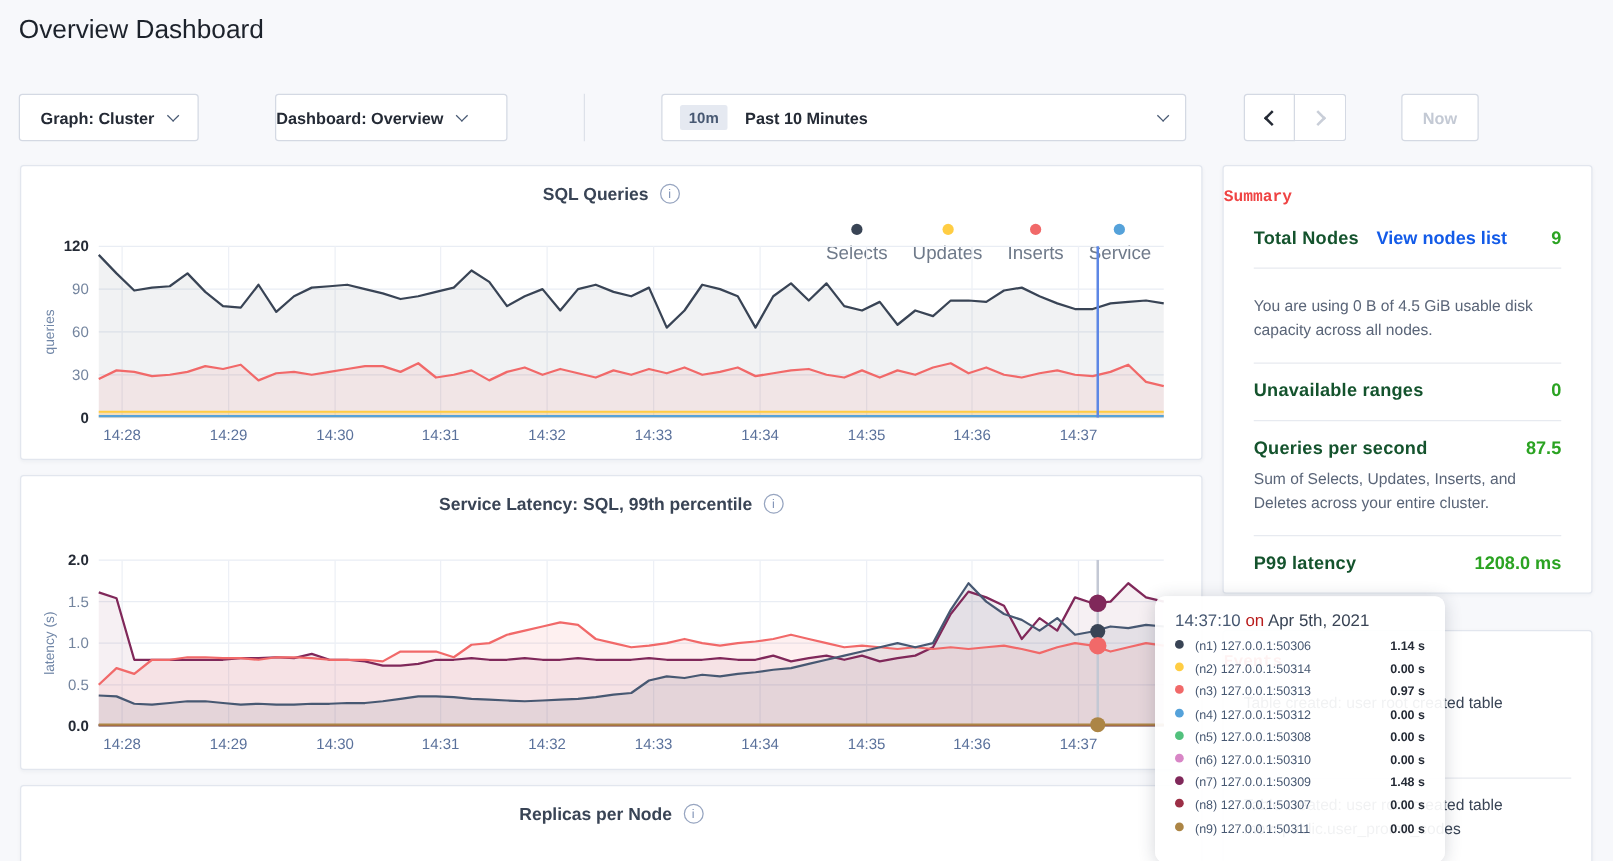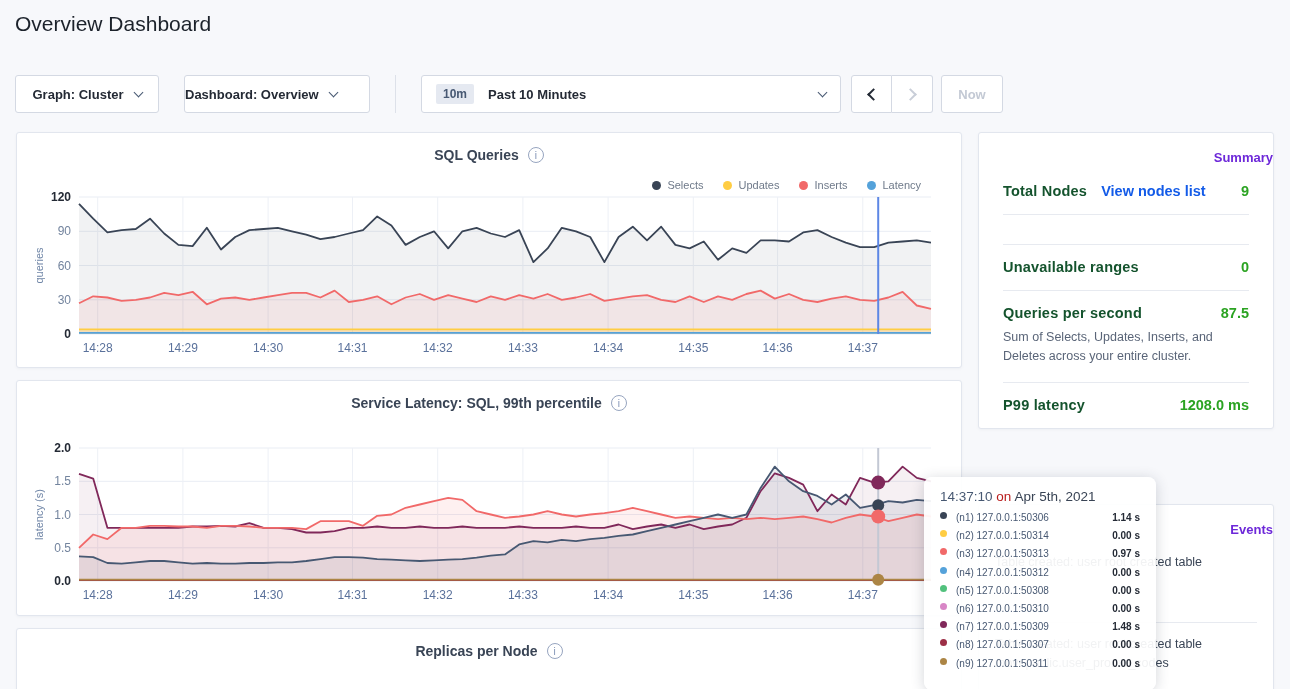--- a/index.html
+++ b/index.html
@@ -5,21 +5,21 @@
   * { box-sizing: border-box; }
   html,body { margin:0; padding:0; }
   body {
     width:1290px; height:689px; overflow:hidden; position:relative;
     background:#f7f8fb; color:#242a35;
     font-family:"Liberation Sans", sans-serif;
   }
   .page-title { position:absolute; left:15px; top:12px; font-size:21px; font-weight:500; color:#1c222b; }
 
   
-  .controls { position:absolute; left:15px; top:68px; height:52px; display:flex; align-items:center; }
+  .controls { position:absolute; left:15px; top:68px; height:52px; display:flex; align-items:center;gap:36px; }
   .btn {
     background:#fff; border:1px solid #d4d9e3; border-radius:3px; height:38px;
     display:flex; align-items:center; font-size:13px; font-weight:700; color:#242a35; cursor:pointer;
   }
   .dd-graph { width:144px; justify-content:center; gap:11px; }
   .dd-dashboard { width:186px; justify-content:flex-start; gap:11px; margin-left:25px; }
   .chev { width:7px; height:7px; border-right:1.8px solid #475872; border-bottom:1.8px solid #475872; transform:rotate(45deg); margin-top:-4px; }
   .divider-v { width:1px; height:38px; background:#dde1e9; margin:0 25px; }
   .timepicker { width:420px; padding:12px 14px; }
   .badge-10m { background:#e5e9f1; color:#475872; font-size:12px; font-weight:700; border-radius:2px; padding:3px 7px; margin-right:14px; }
@@ -41,27 +41,27 @@
   #card-summary  { left:978px; top:132px; width:296px; }
   #card-events   { left:978px; top:504px; width:296px; height:260px; }
 
   .chart-title-row { margin-top:14px; display:flex; justify-content:center; align-items:center; gap:9px;text-align:center; }
   .chart-title { font-size:14px; font-weight:700; color:#394455; }
   .info-icon {
     width:16px; height:16px; border:1px solid #97a5c0; border-radius:50%;
     color:#7e91b5; font-size:10px; font-style:normal; display:flex; align-items:center; justify-content:center; cursor:default;
   }
   .legend { position:absolute; right:40px; top:46px; display:flex; gap:20px; }
-  .legend-item { display:flex; align-items:center; gap:6px; font-size:11px; color:#6f7a8a; cursor:pointer; }
+  .legend-item { display:flex; align-items:center; gap:6px; font-size:15px; color:#6f7a8a; cursor:pointer;flex-direction:column; }
   .legend-dot { width:9px; height:9px; border-radius:50%; }
   .chart-mount { position:absolute; left:0; top:58px; width:946px; }
   svg text { font-family:"Liberation Sans", sans-serif; }
 
   
-  .panel-head { text-align:right; font-size:13px; font-weight:700; color:#6d28d9; padding:17px 0 4px; }
+  .panel-head { text-align:left; font-size:13px; font-weight:700; color:#ef4444; padding:17px 0 4px;font-family:Liberation Mono, monospace; }
   .srow { margin:0 24px; padding:14px 0 15px; border-bottom:1px solid #e7eaf0; }
   .srow:last-child { border-bottom:none; }
   .srow-main { display:flex; justify-content:space-between; align-items:baseline; font-size:14.5px; font-weight:700; }
   .srow-label { color:#14532d; letter-spacing:0.2px; }
   .srow-link { color:#135be8; margin-left:10px; cursor:pointer; }
   .srow-value { color:#2ba322; white-space:nowrap; }
   .srow-sub { font-size:12.5px; font-weight:400; color:#5a6578; line-height:1.55; margin-top:7px; }
 
   
   .eitem { margin:0 16px; padding:12px 0; font-size:12.5px; color:#394455; line-height:1.5; border-bottom:1px solid #e7eaf0; }
@@ -126,21 +126,21 @@
       <div class="legend-item">
         <span class="legend-dot" style="background:#ffcd43"></span>
         <span>Updates</span>
       </div>
       <div class="legend-item">
         <span class="legend-dot" style="background:#f16969"></span>
         <span>Inserts</span>
       </div>
       <div class="legend-item">
         <span class="legend-dot" style="background:#55a2da"></span>
-        <span>Latency</span>
+        <span>Service</span>
       </div>
     </div>
   <div class="chart-mount" id="chart-sql"><svg width="946" height="172" viewBox="0 0 946 172">
         <line x1="62" y1="143.0" x2="914" y2="143.0" stroke="#e9edf4" stroke-width="1"></line>
         <text x="54" y="147" text-anchor="end" font-size="12" font-weight="bold" fill="#242a35">0</text>
         <line x1="62" y1="108.8" x2="914" y2="108.8" stroke="#e9edf4" stroke-width="1"></line>
         <text x="54" y="112.8" text-anchor="end" font-size="12" fill="#73849e">30</text>
         <line x1="62" y1="74.5" x2="914" y2="74.5" stroke="#e9edf4" stroke-width="1"></line>
         <text x="54" y="78.5" text-anchor="end" font-size="12" fill="#73849e">60</text>
         <line x1="62" y1="40.3" x2="914" y2="40.3" stroke="#e9edf4" stroke-width="1"></line>
@@ -250,20 +250,21 @@
     <div class="srow-main">
       <span>
         <span class="srow-label">Total Nodes</span>
         <span class="srow-link">View nodes list</span>
       </span>
       <span class="srow-value">9</span>
     </div>
   </div>
 
   <div class="srow">
+    <div class="srow-sub">You are using 0 B of 4.5 GiB usable disk capacity across all nodes.</div>
   </div>
 
   <div class="srow">
     <div class="srow-main">
       <span class="srow-label">Unavailable ranges</span>
       <span class="srow-value">0</span>
     </div>
   </div>
 
   <div class="srow">

